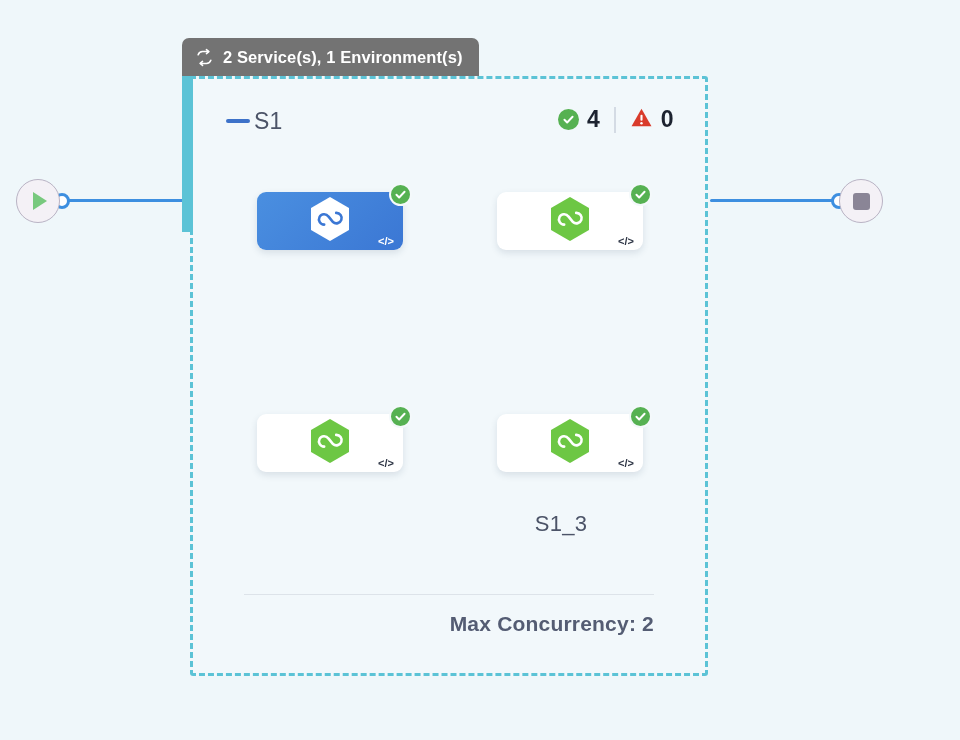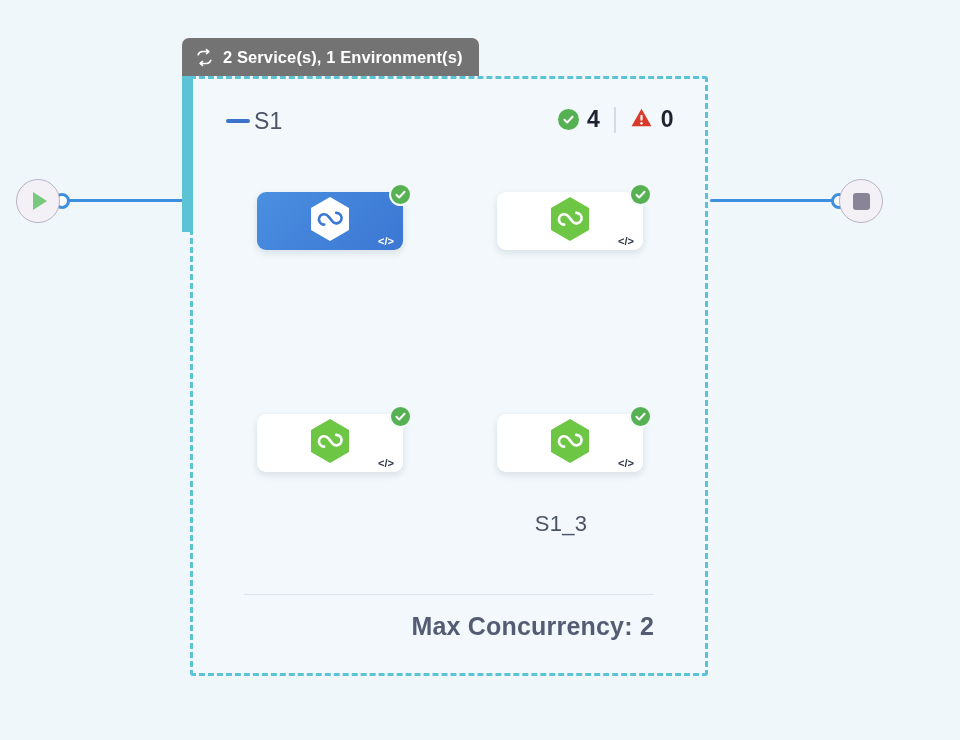--- a/index.html
+++ b/index.html
@@ -255,21 +255,21 @@
     height: 1px;
     background: #dde3e9;
     z-index: 7;
   }
   .footer-text {
     position: absolute;
     left: 244px;
     top: 612px;
     width: 410px;
     text-align: right;
-    font-size: 25px;
+    font-size: 21px;
     font-weight: 700;
     color: #545c73;
     letter-spacing: 0.2px;
     z-index: 7;
   }
 </style>
 </head>
 <body>
 
 <div id="canvas">

